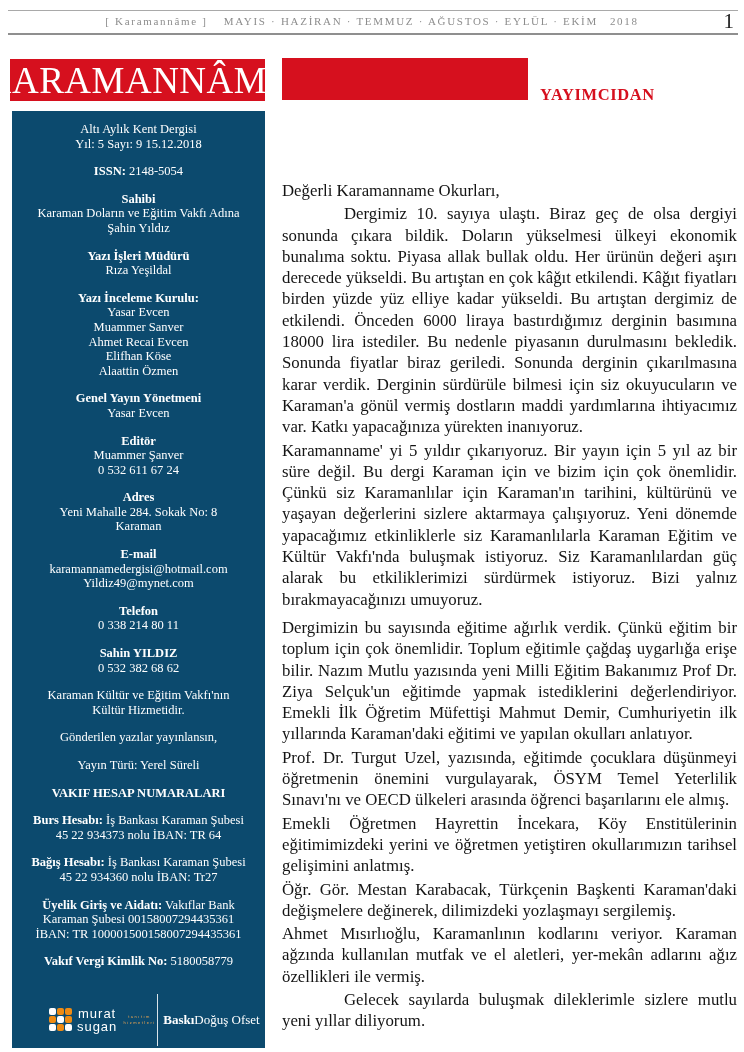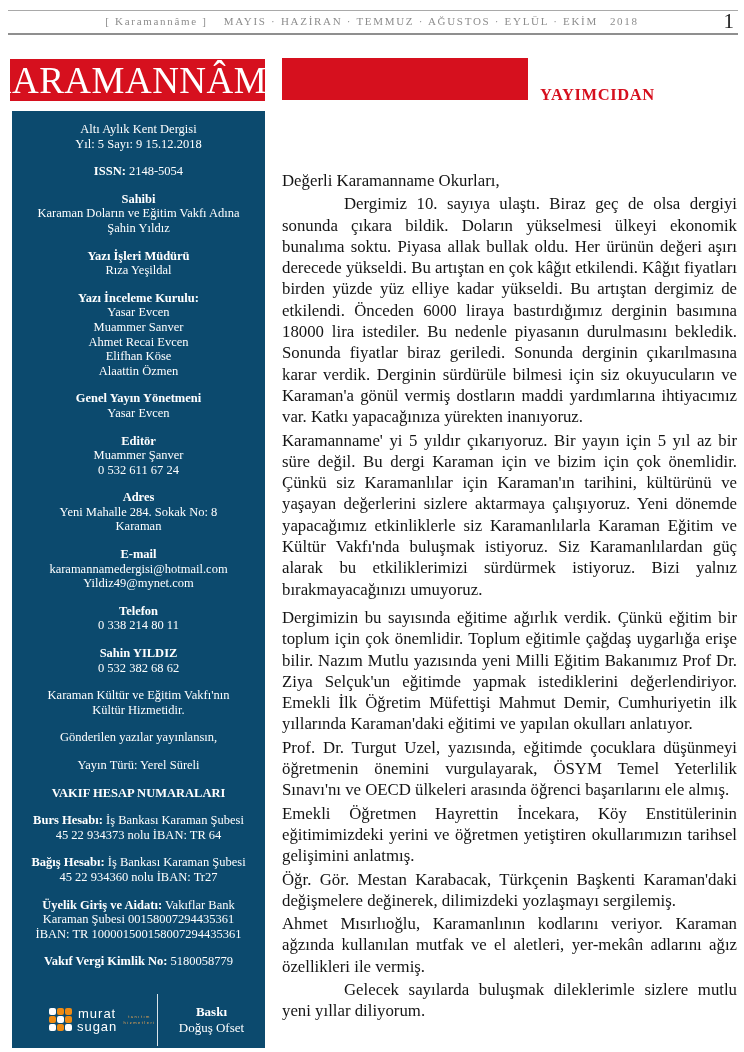--- a/index.html
+++ b/index.html
@@ -60,32 +60,32 @@
   .logo-name {
     font-family: "Liberation Sans", sans-serif;
     font-size: 13px; letter-spacing: 1px; line-height: 13px; color: #fff;
   }
   .logo-tag {
     font-family: "Liberation Sans", sans-serif;
     font-size: 4px; letter-spacing: 1.5px; color: #f5a94f; line-height: 6px;
   }
   .baski-wrap {
     width: 50%; border-left: 1px solid rgba(255,255,255,0.85);
-    display: flex; flex-direction: column; align-items: center; justify-content: center;
+    display: flex; flex-direction: row; align-items: center; justify-content: center;
     font-size: 13px; line-height: 16px;
   }
 
   
   .main-red-bar { position: absolute; left: 282px; top: 58px; width: 246px; height: 42px; background: #d6101e; }
   .section-title {
     position: absolute; left: 540px; top: 85px;
     color: #d6101e; font-weight: bold; font-size: 16.5px; letter-spacing: 0.6px;
   }
   .article {
-    position: absolute; left: 282px; top: 170px; width: 455px;
+    position: absolute; left: 282px; top: 180px; width: 455px;
     font-size: 16.8px; line-height: 21.3px; color: #141414;
     text-align: justify;
   }
   .article p { margin: 2px 0 0 0; }
   .article p.first { margin-top: 0; }
   .article p.indent { text-indent: 62px; }
   .article p.gap { margin-top: 7px; }
 </style>
 </head>
 <body>

